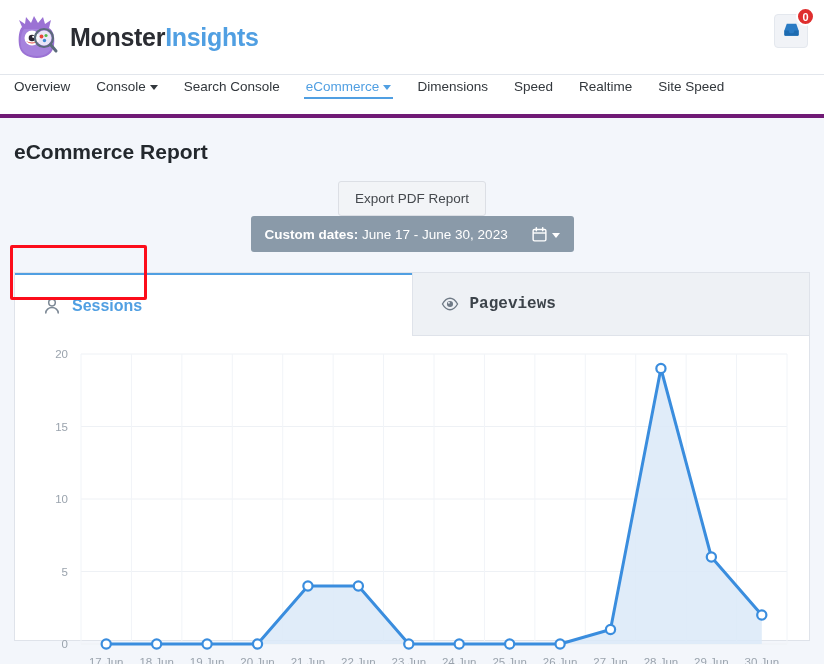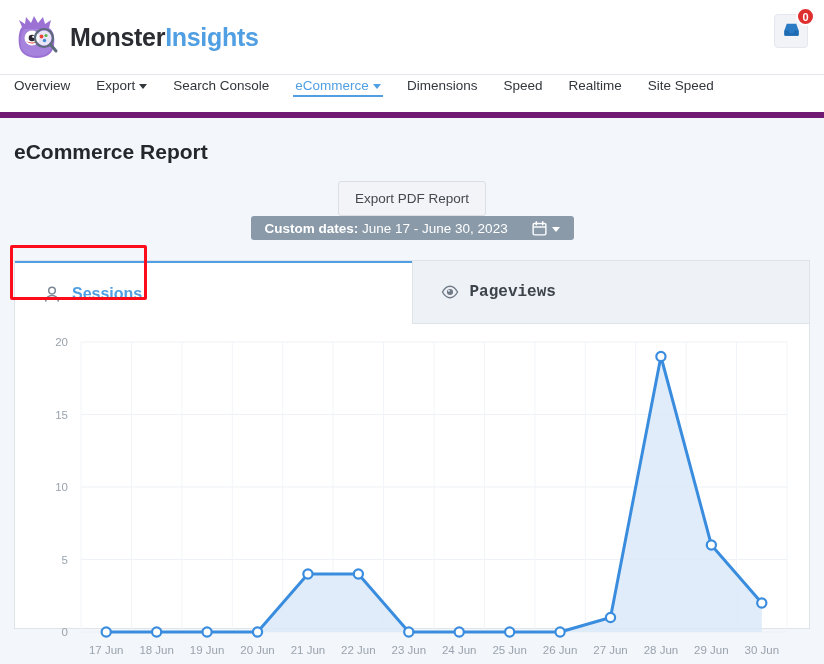--- a/index.html
+++ b/index.html
@@ -51,21 +51,21 @@
     font-size: 11px;
     font-weight: bold;
     display: flex; align-items: center; justify-content: center;
     border: 2px solid #fff;
   }
 
   
   .nav {
     height: 43px;
     background: #ffffff;
-    border-bottom: 6px solid #701a75;
+    border-bottom: 4px solid #701a75;
     display: flex;
     align-items: stretch;
     padding: 0 0 16px 14px;
     gap: 0;
   }
   .nav-item {
     display: flex;
     align-items: center;
     gap: 4px;
     padding: 0 13px;
@@ -112,21 +112,21 @@
     border: 1px solid #dcdfe5;
     border-radius: 3px;
     padding: 9px 16px;
     font-size: 13.5px;
     color: #45494e;
     cursor: pointer;
   }
   .daterange {
     background: #8a9aa9;
     border-radius: 3px;
-    height: 24px;
+    height: 36px;
     display: flex;
     align-items: center;
     padding: 0 14px;
     gap: 10px;
     min-width: 323px;
     justify-content: space-between;
     cursor: pointer;
   }
   .daterange-label { font-size: 13.5px; color: #ffffff; white-space: nowrap; }
   .daterange-label b { font-weight: bold; }
@@ -219,21 +219,21 @@
     </span>
     <span class="inbox-badge">0</span>
   </div>
 </div>
 
 <div class="nav">
   <div class="nav-item">
     <span>Overview</span>
   </div>
   <div class="nav-item">
-    <span>Export</span>
+    <span>Console</span>
     <span class="caret"></span>
   </div>
   <div class="nav-item">
     <span>Search Console</span>
   </div>
   <div class="nav-item active">
     <span>eCommerce</span>
     <span class="caret"></span>
   </div>
   <div class="nav-item">

